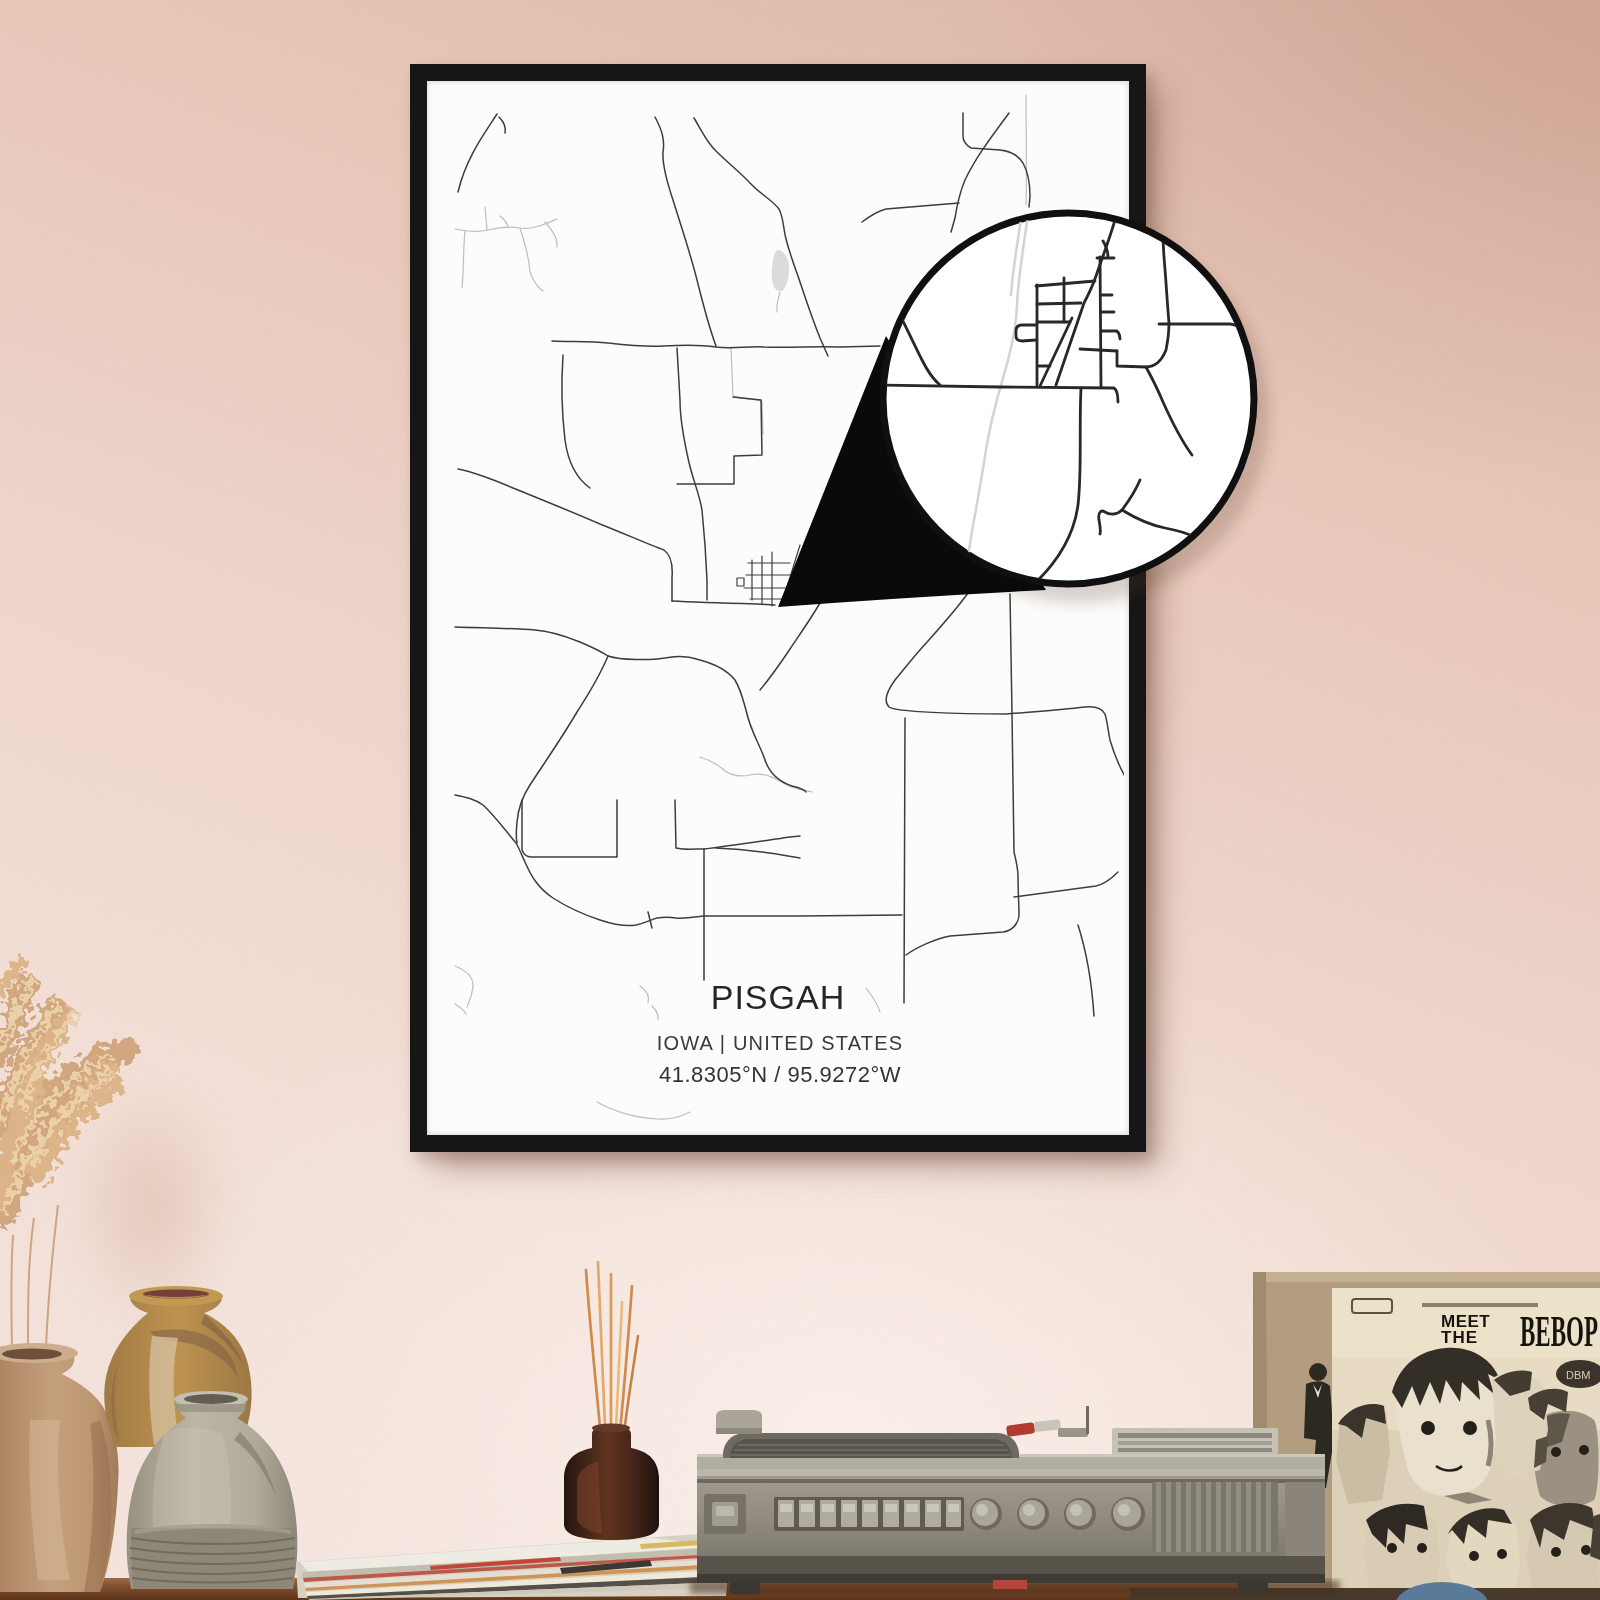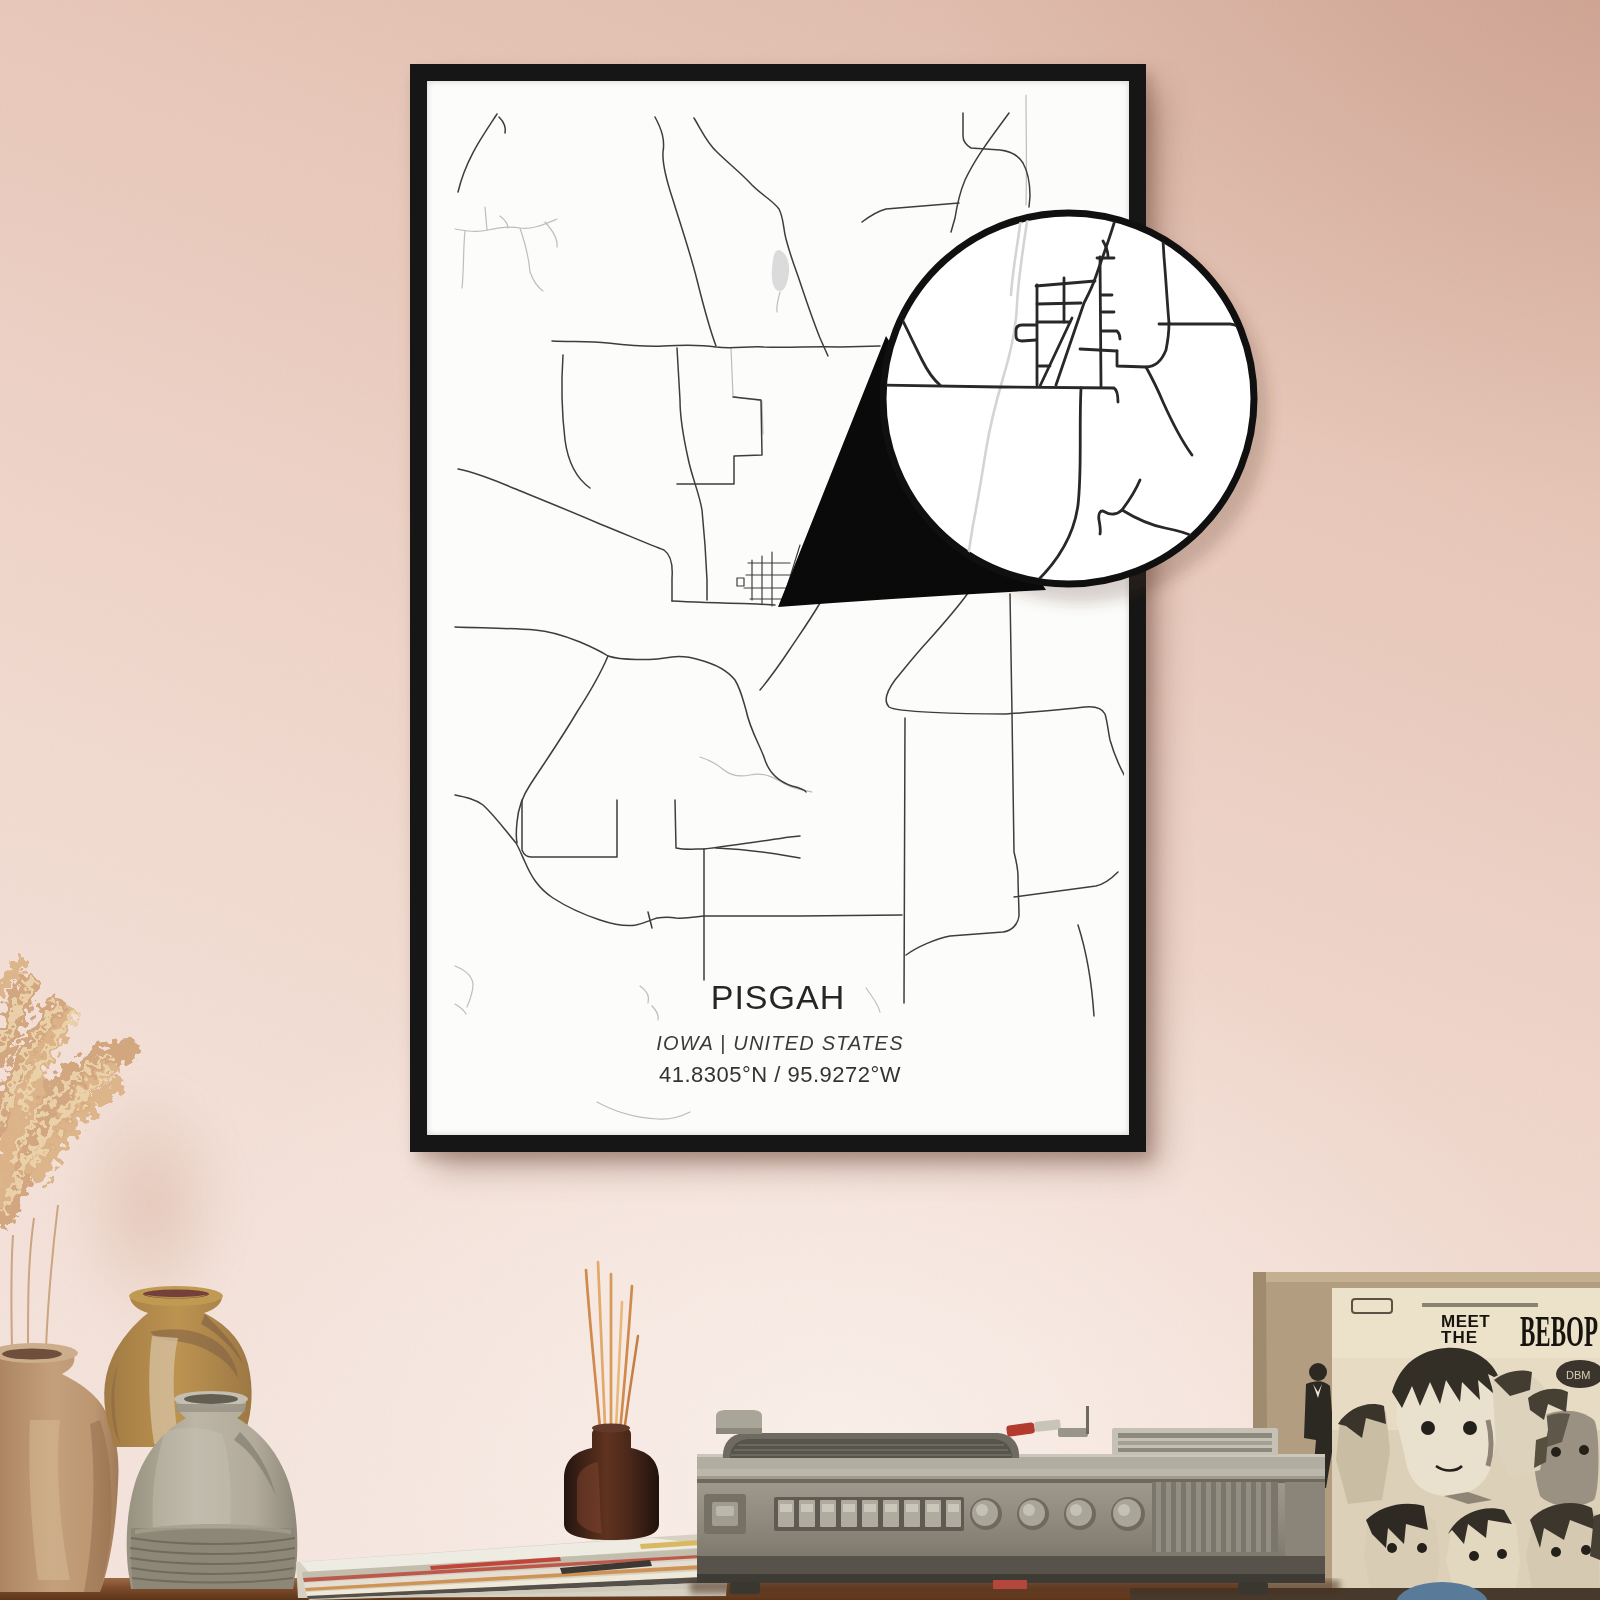--- a/index.html
+++ b/index.html
@@ -99,21 +99,21 @@
       <path d="M746,575 L795,575"></path>
       <path d="M744,588 L798,588"></path>
       <path d="M750,599 L786,599"></path>
       <path d="M737,578 L744,578 L744,586 L737,586 Z"></path>
     </g>
   </g>
 </svg>
 
 <div class="abs" style="left:410px;top:978px;width:736px;text-align:center;font-size:34px;letter-spacing:1px;color:#262626;">PISGAH</div>
 
-<div class="abs" style="left:412px;top:1032px;width:736px;text-align:center;font-size:20px;letter-spacing:1.2px;color:#3a3a3a;font-style:italic;">IOWA | UNITED STATES</div>
+<div class="abs" style="left:412px;top:1032px;width:736px;text-align:center;font-size:20px;letter-spacing:1.2px;color:#3a3a3a;">IOWA | UNITED STATES</div>
 
 <div class="abs" style="left:412px;top:1062px;width:736px;text-align:center;font-size:22px;letter-spacing:0.5px;color:#333;">41.8305°N / 95.9272°W</div>
 
 <svg id="lens" class="abs" style="left:0;top:0" width="1600" height="1600" viewBox="0 0 1600 1600">
   <defs>
         <clipPath id="lensclip">
           <circle cx="1068.5" cy="398.5" r="183"></circle>
         </clipPath>
       </defs>
 

